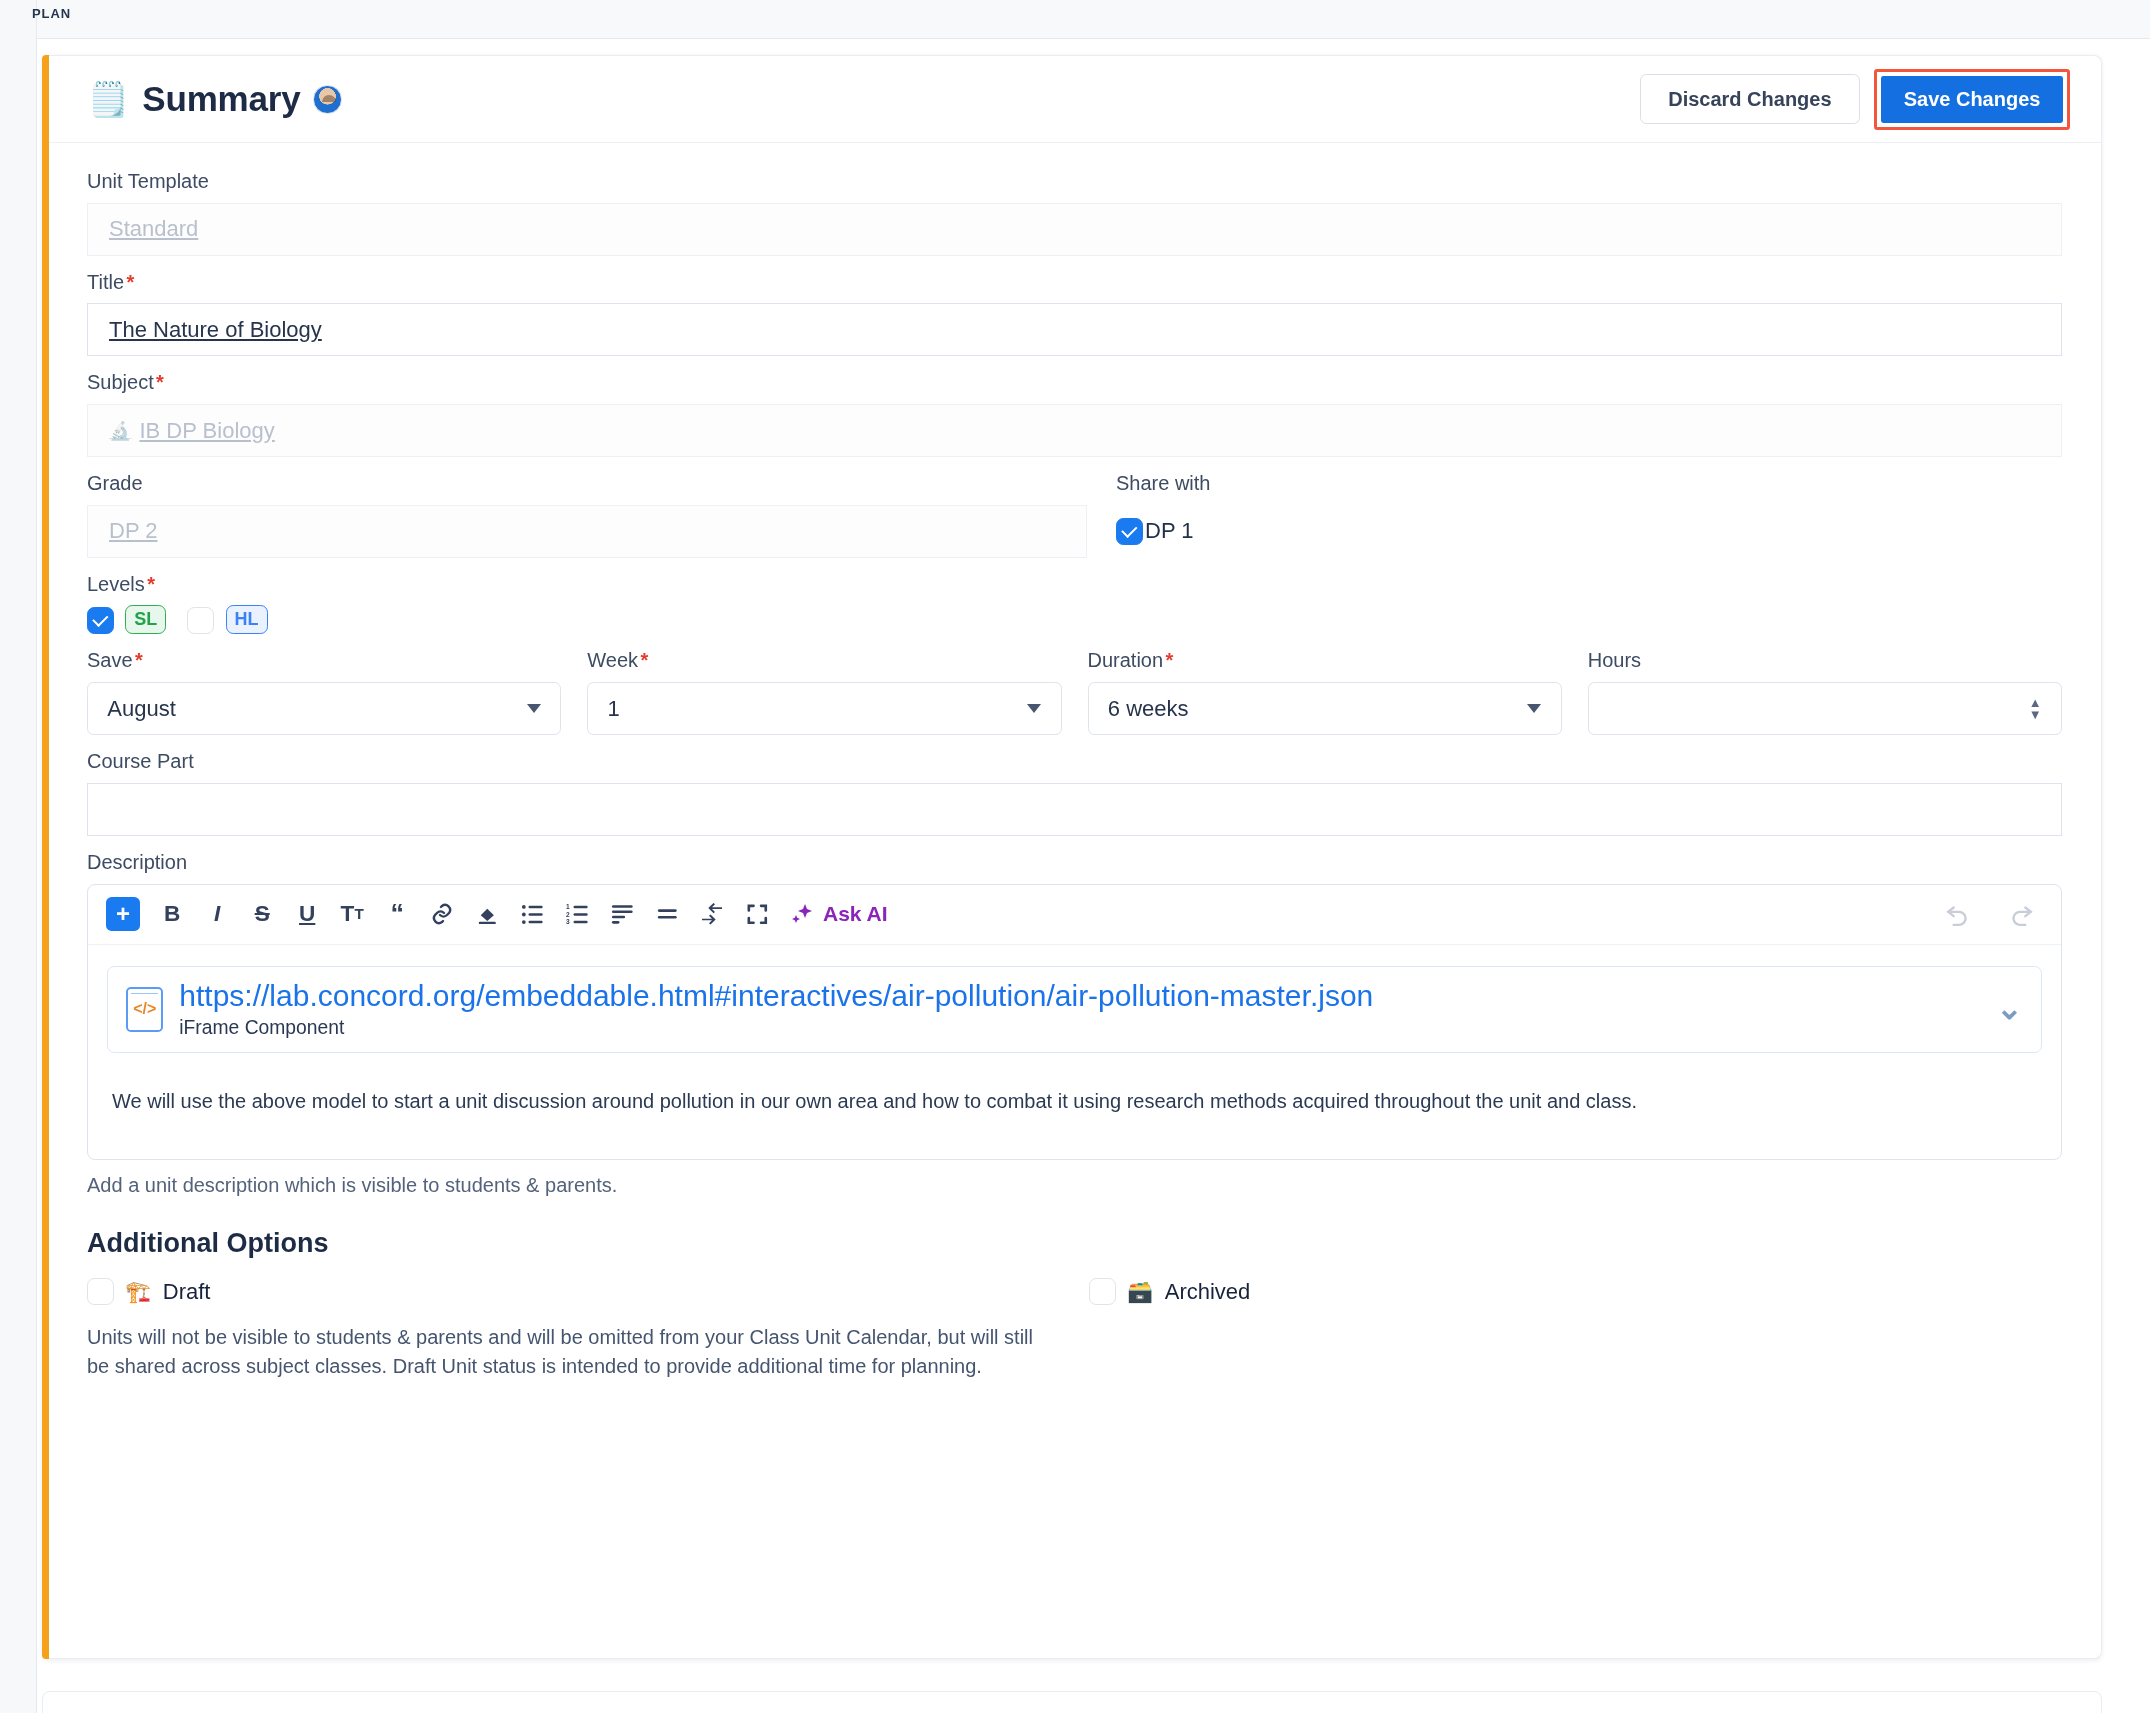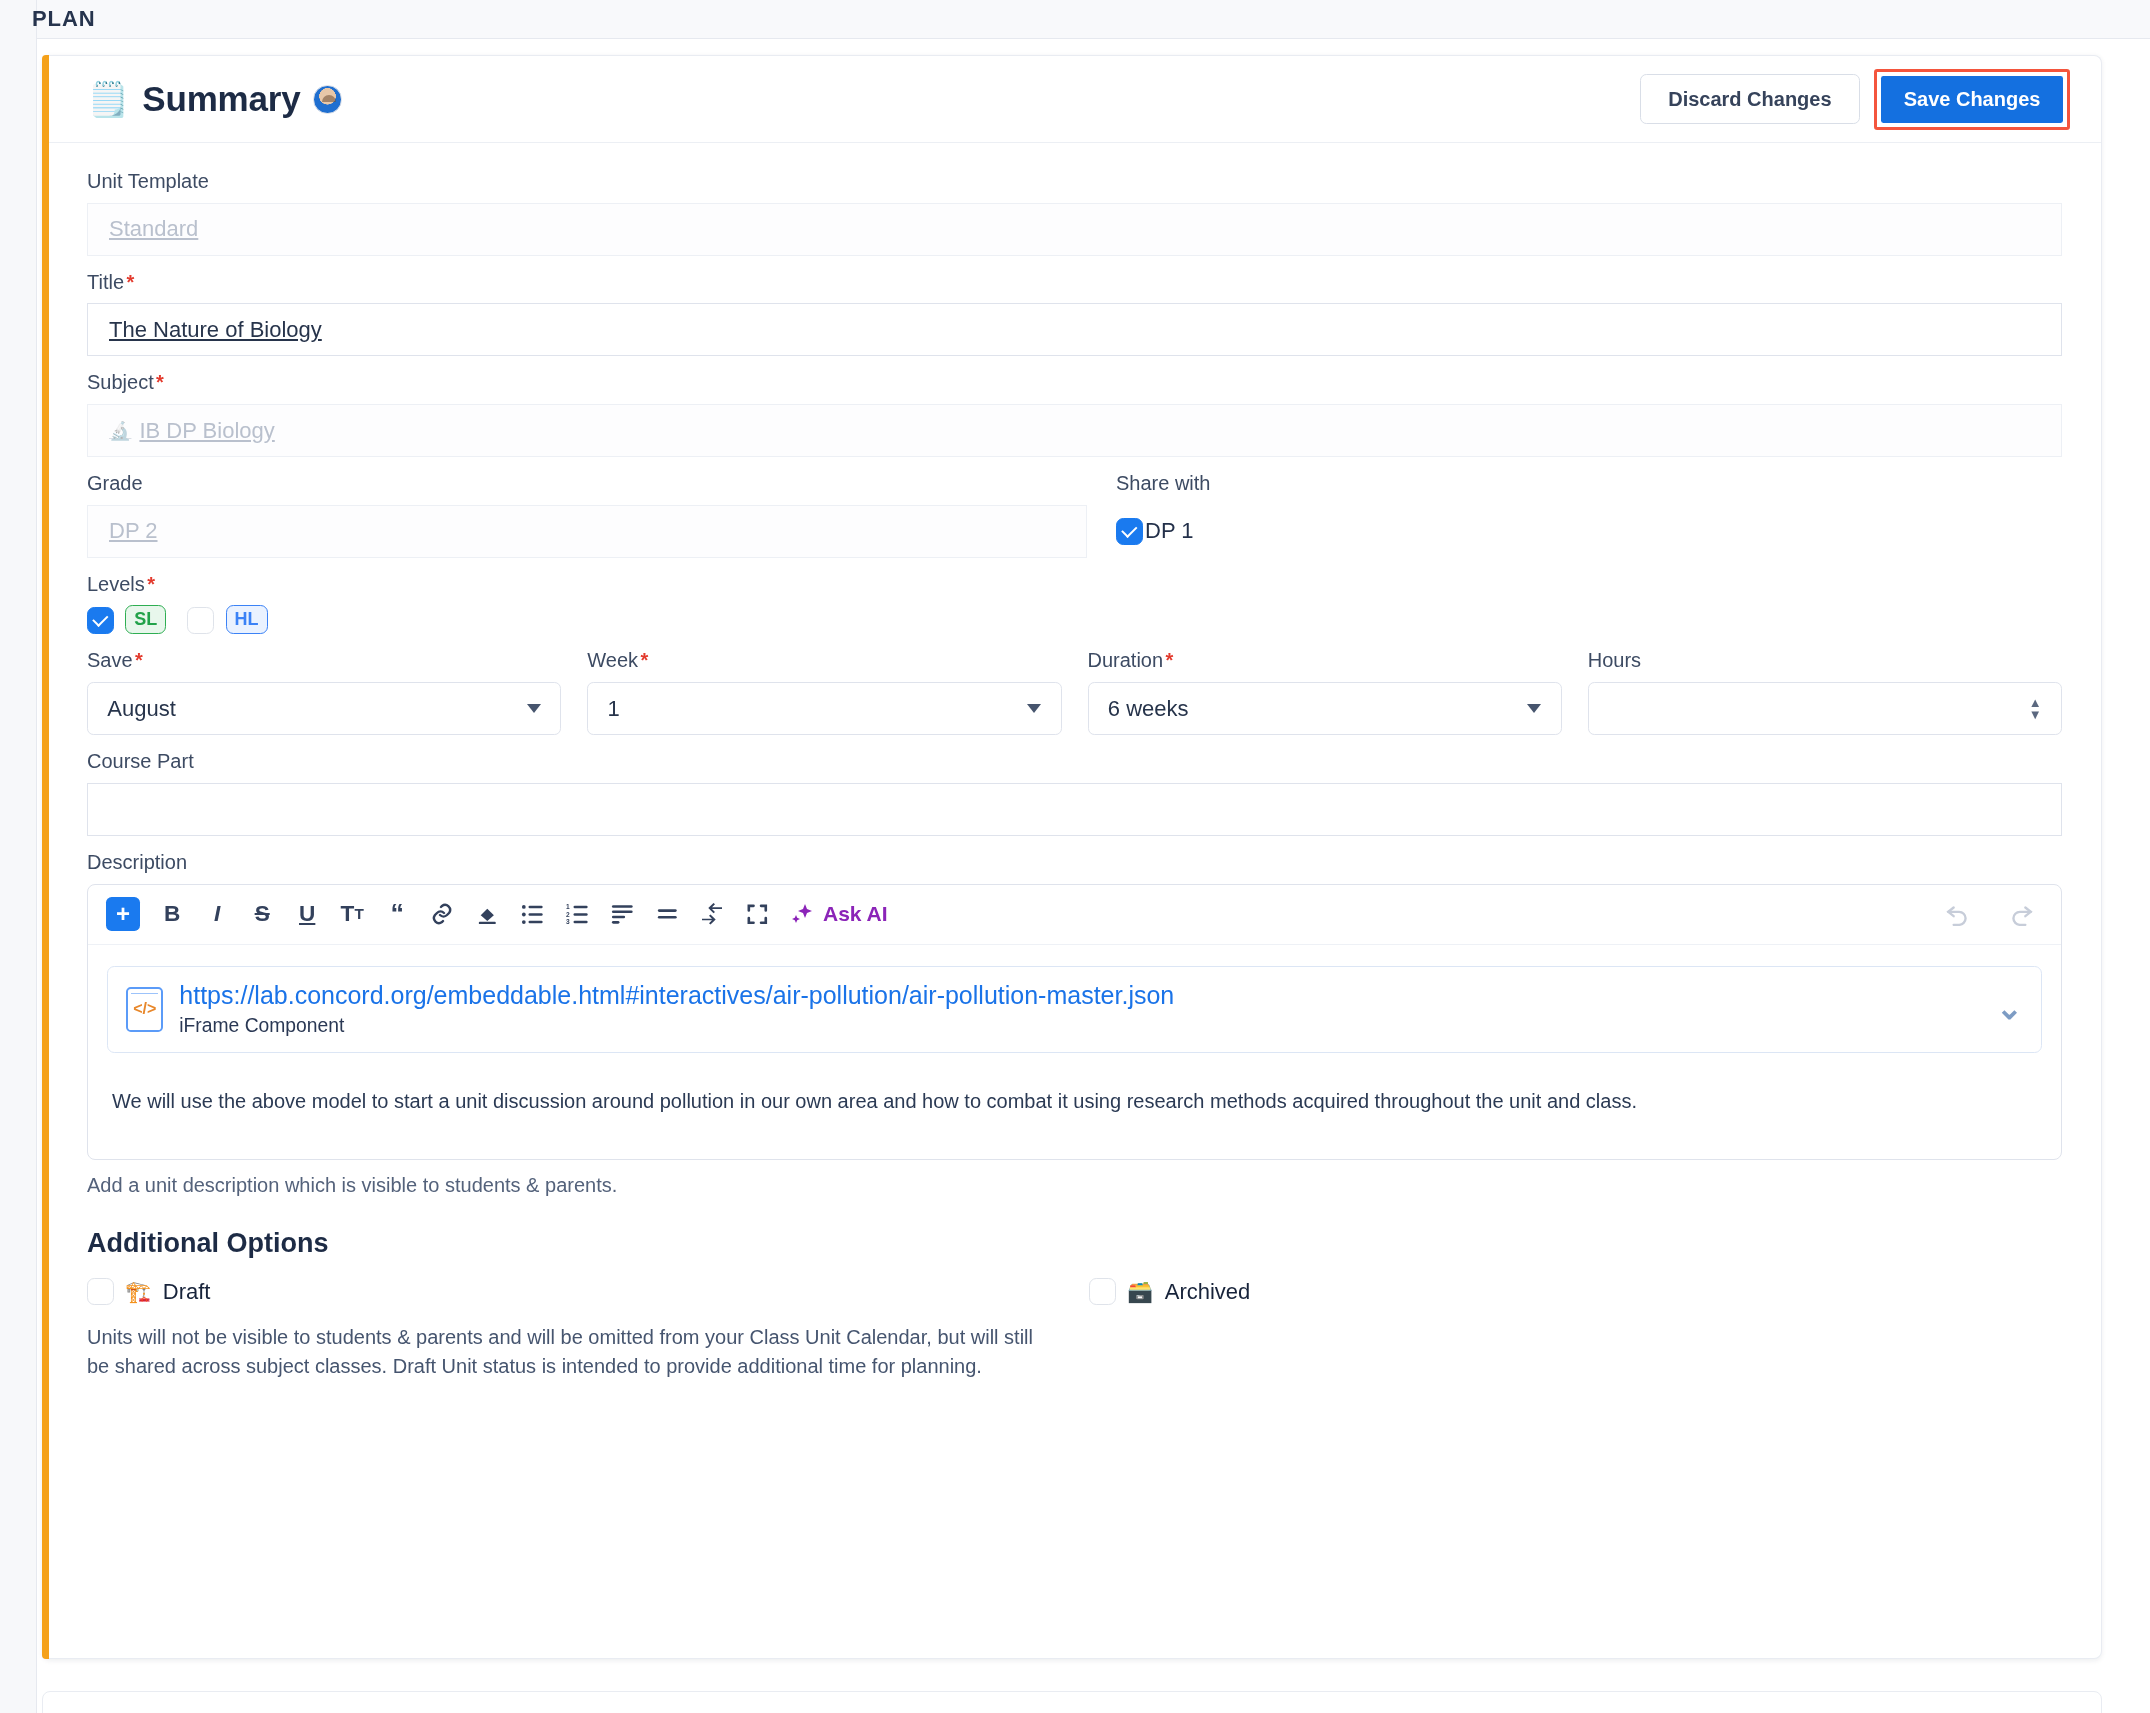--- a/index.html
+++ b/index.html
@@ -9,21 +9,21 @@
     background: #ffffff;
     overflow: hidden;
   }
   .page { position: relative; width: 2151px; height: 1714px; background:#ffffff; }
 
   
   .left-rail { position:absolute; left:0; top:0; width:37px; height:1714px;
                background:#f7f8fa; border-right:0.8px solid #e6e9ef; }
   .top-strip { position:absolute; left:37px; top:0; right:0; height:39px;
                background:#f8f9fb; border-bottom:0.8px solid #e6e9ef; }
-  .plan-label { position:absolute; left:32px; top:6.4px; font-size:22px;
+  .plan-label { position:absolute; left:32px; top:6.4px; font-size:13px;
                 font-weight:700; letter-spacing:0.9px; color:#26344d; }
 
   
   .card {
     position:absolute; left:42px; top:55px; width:2060px; height:1604px;
     background:#ffffff; border:0.8px solid #e9ecf2; border-radius:8px;
     border-left:none;
     box-shadow: 0 1.6px 5.6px rgba(20,30,60,.07);
     overflow:hidden;
   }
@@ -117,21 +117,21 @@
 
   .embed-card {
     margin:21px 19.3px 0 19.3px; border:0.8px solid #dce6f5; border-radius:7.3px;
     height:87px; display:flex; align-items:center; padding:0 18px; gap:16px;
   }
   .embed-icon { width:37px; height:45px; border:2px solid #5b9bf8; border-radius:4.8px;
                 display:flex; align-items:center; justify-content:center; flex:none;
                 color:#e8872a; font-size:16px; font-weight:700; position:relative; }
   .embed-icon::before { content:""; position:absolute; left:3.2px; right:3.2px; top:4px; height:1.6px;
                         background:#9cc3fb; }
-  .embed-url { color:#1a73e8; font-size:25px; }
+  .embed-url { color:#1a73e8; font-size:30px; }
   .embed-sub { color:#2a3854; font-size:19.3px; margin-top:4.8px; }
   .chev { margin-left:auto; color:#7d9cc4; font-size:32px; line-height:0.6; font-weight:700;}
 
   .editor-text { padding:34px 24px 44px 24px; font-size:20px; color:#2b3a54; line-height:1.4; }
   .helper { font-size:20px; color:#54627b; margin-top:14.5px; }
 
   .addopts-title { font-size:27px; font-weight:700; color:#1d2b45; margin:31px 0 19.3px; }
   .opt-cols { display:flex; gap:29px; }
   .opt-col { flex:1; }
   .opt-head { display:flex; align-items:center; gap:11.3px; margin-bottom:18px; }

